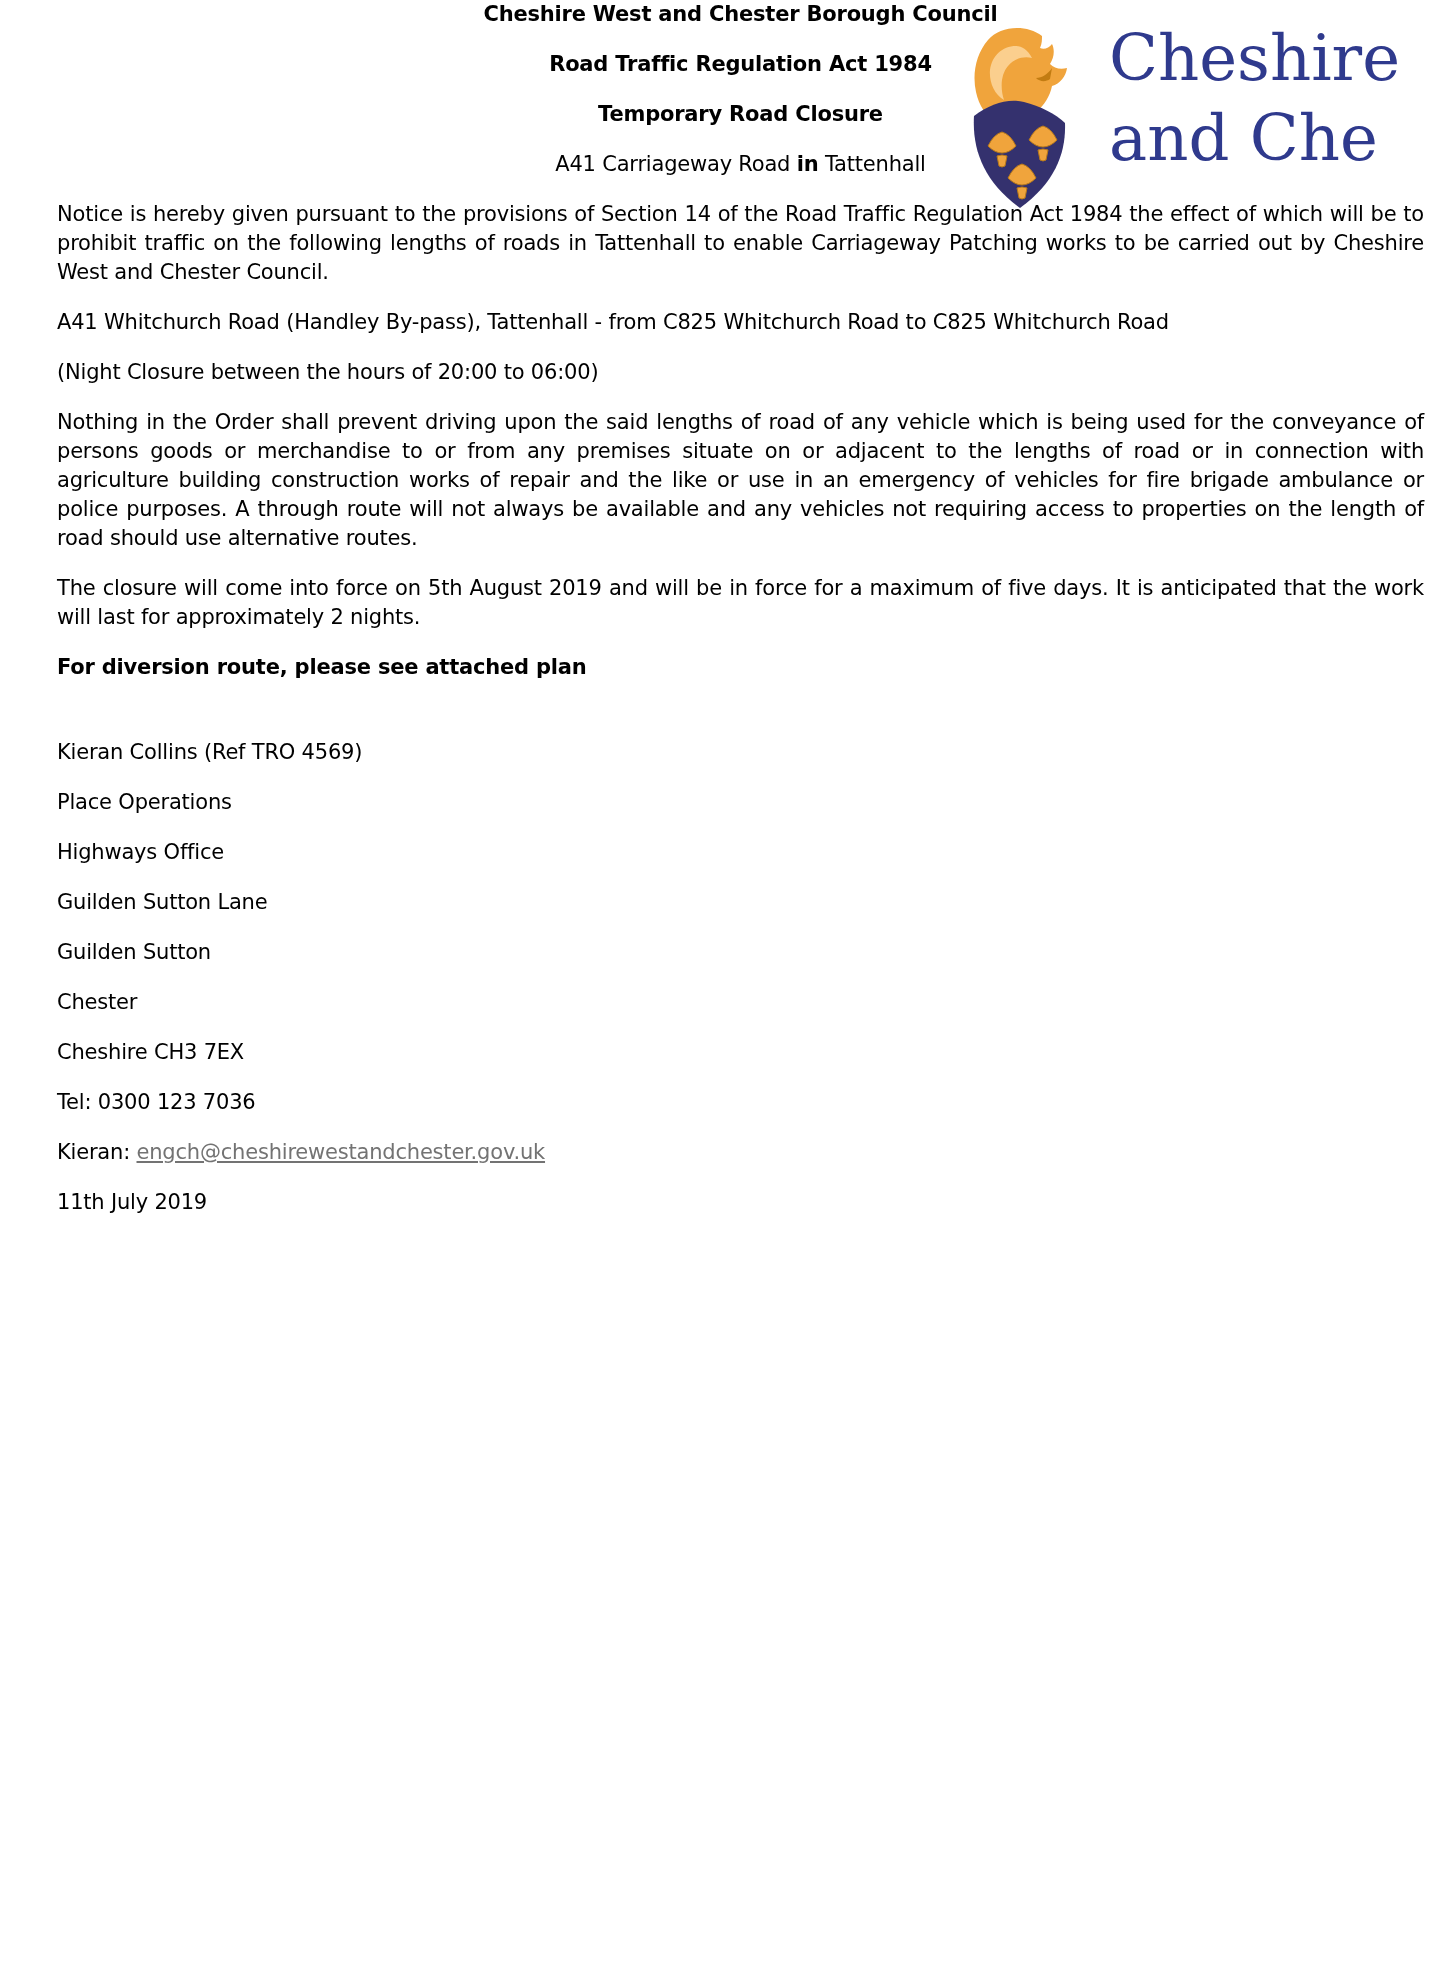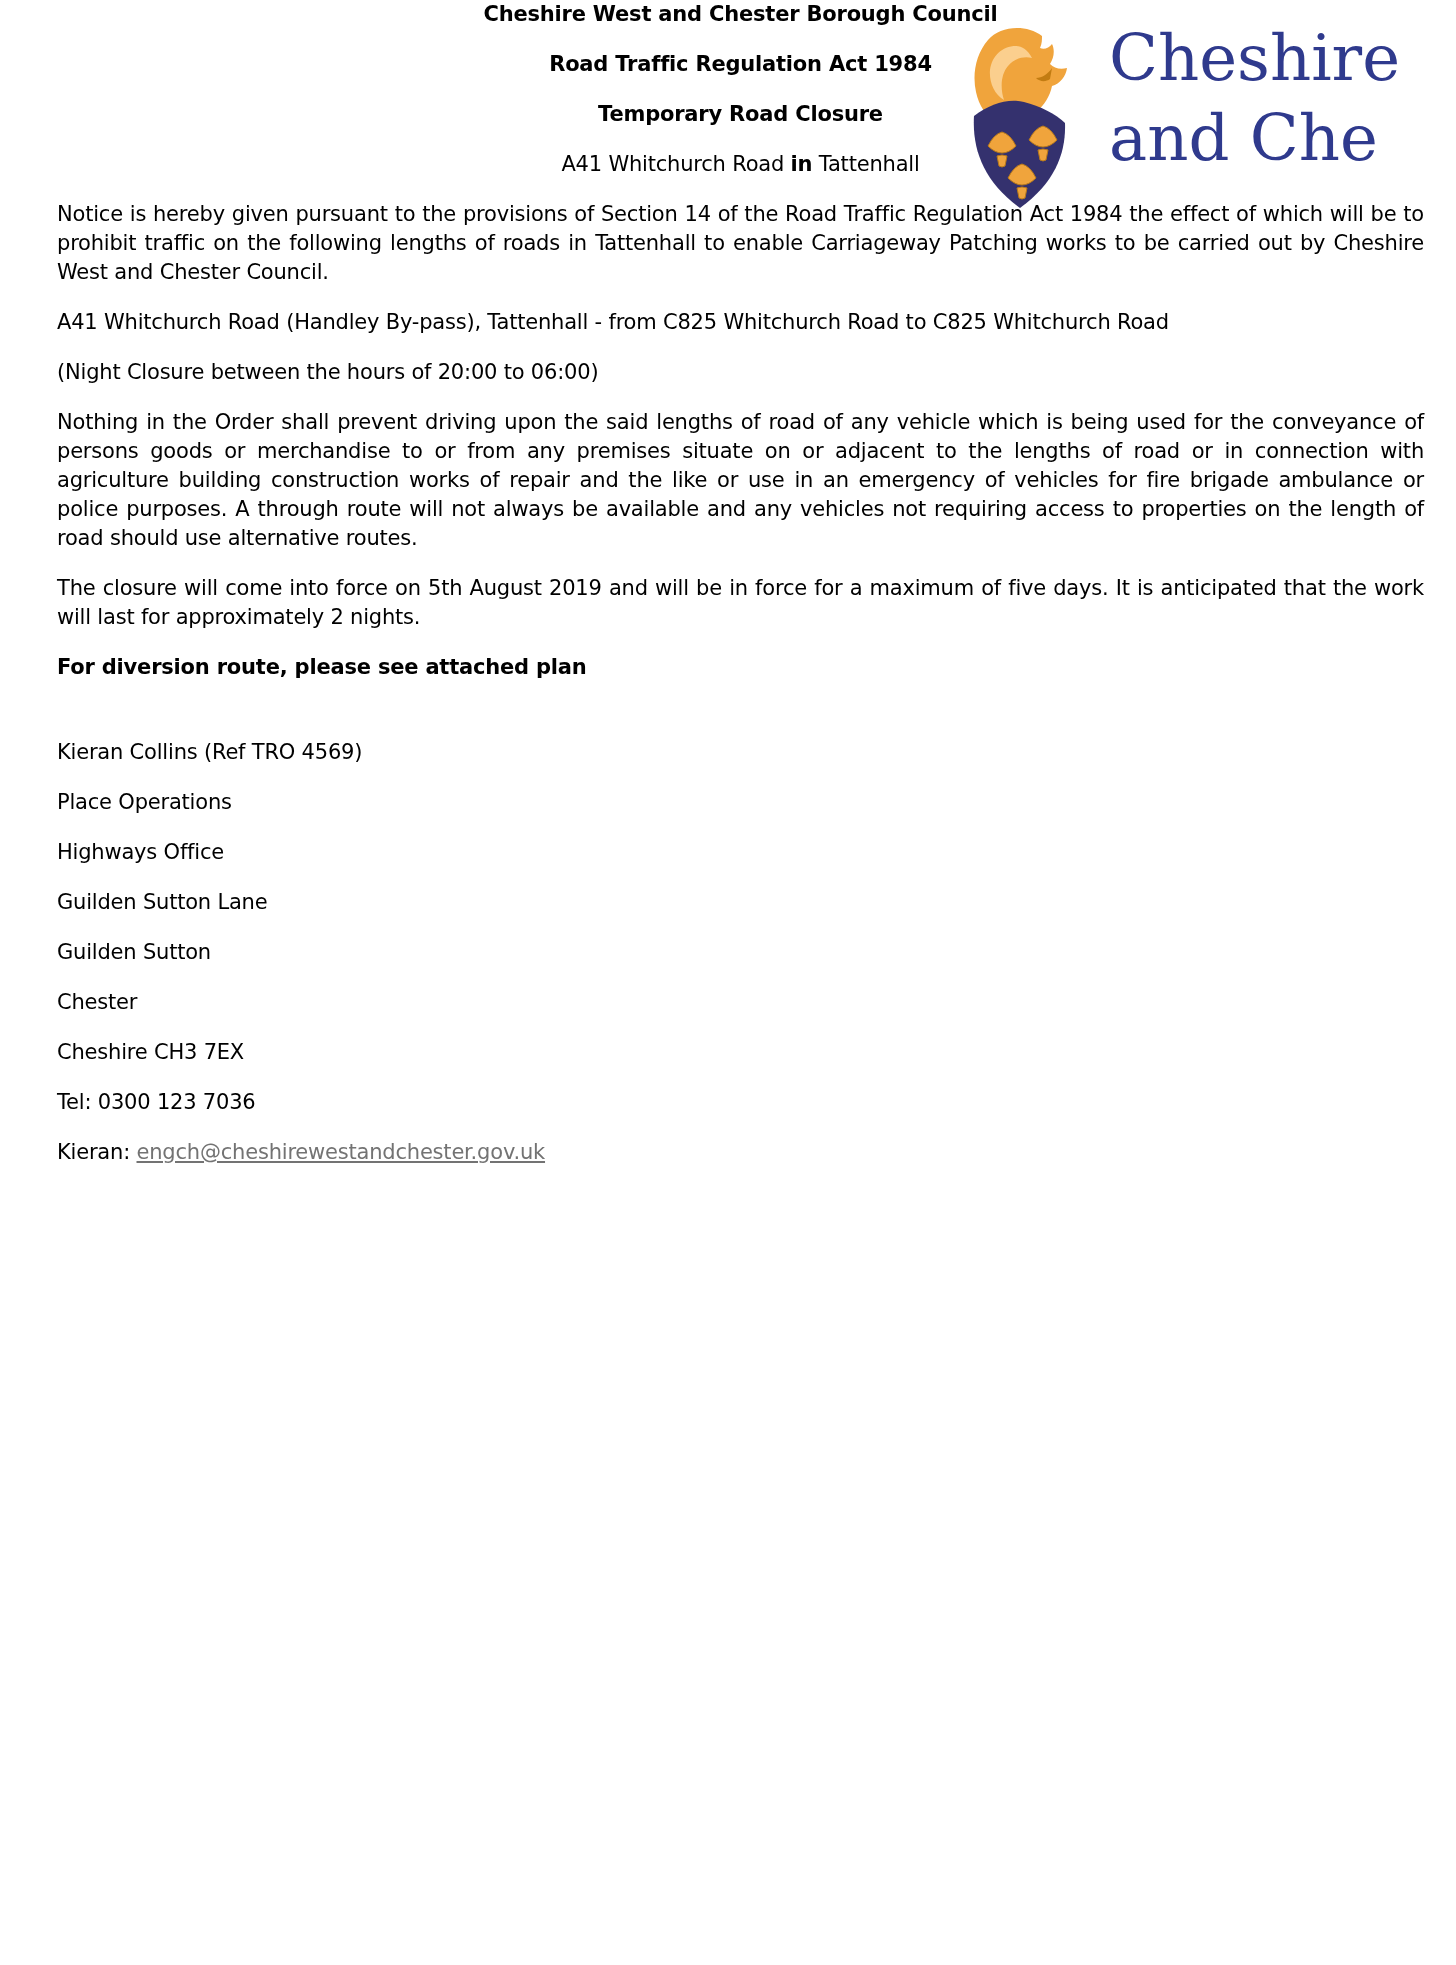--- a/index.html
+++ b/index.html
@@ -87,35 +87,36 @@
       <div>Cheshire</div>
       <div>and Che</div>
     </div>
   </div>
 
   <div class="content">
 
     <p class="h h-first">Cheshire West and Chester Borough Council</p>
     <p class="h">Road Traffic Regulation Act 1984</p>
     <p class="h">Temporary Road Closure</p>
-    <p class="h h-sub"><span>A41 Whitchurch Road </span><b>in</b><span> Tattenhall</span></p>
+    <p class="h h-sub"><span>A41 Carriageway Road </span><b>in</b><span> Tattenhall</span></p>
 
     <p class="p-first just">Notice is hereby given pursuant to the provisions of Section 14 of the Road Traffic Regulation Act 1984 the effect of which will be to prohibit traffic on the following lengths of roads in Tattenhall to enable Carriageway Patching works to be carried out by Cheshire West and Chester Council.</p>
     <p>A41 Whitchurch Road (Handley By-pass), Tattenhall - from C825 Whitchurch Road to C825 Whitchurch Road</p>
     <p>(Night Closure between the hours of 20:00 to 06:00)</p>
     <p class="just">Nothing in the Order shall prevent driving upon the said lengths of road of any vehicle which is being used for the conveyance of persons goods or merchandise to or from any premises situate on or adjacent to the lengths of road or in connection with agriculture building construction works of repair and the like or use in an emergency of vehicles for fire brigade ambulance or police purposes.  A through route will not always be available and any vehicles not requiring access to properties on the length of road should use alternative routes.</p>
     <p class="just">The closure will come into force on 5th August 2019 and will be in force for a maximum of five days. It is anticipated that the work will last for approximately 2 nights.</p>
     <p class="note-bold">For diversion route, please see attached plan</p>
 
     <div class="sig">
       <p>Kieran Collins (Ref TRO 4569)</p>
       <p>Place Operations</p>
       <p>Highways Office</p>
       <p>Guilden Sutton Lane</p>
       <p>Guilden Sutton</p>
       <p>Chester</p>
       <p>Cheshire CH3 7EX</p>
       <p>Tel: 0300 123 7036</p>
       <p><span>Kieran:</span> <a class="email-link">engch@cheshirewestandchester.gov.uk</a></p>
+      <p>11th July 2019</p>
     </div>
 
   </div>
 </div>
 
 </body></html>

